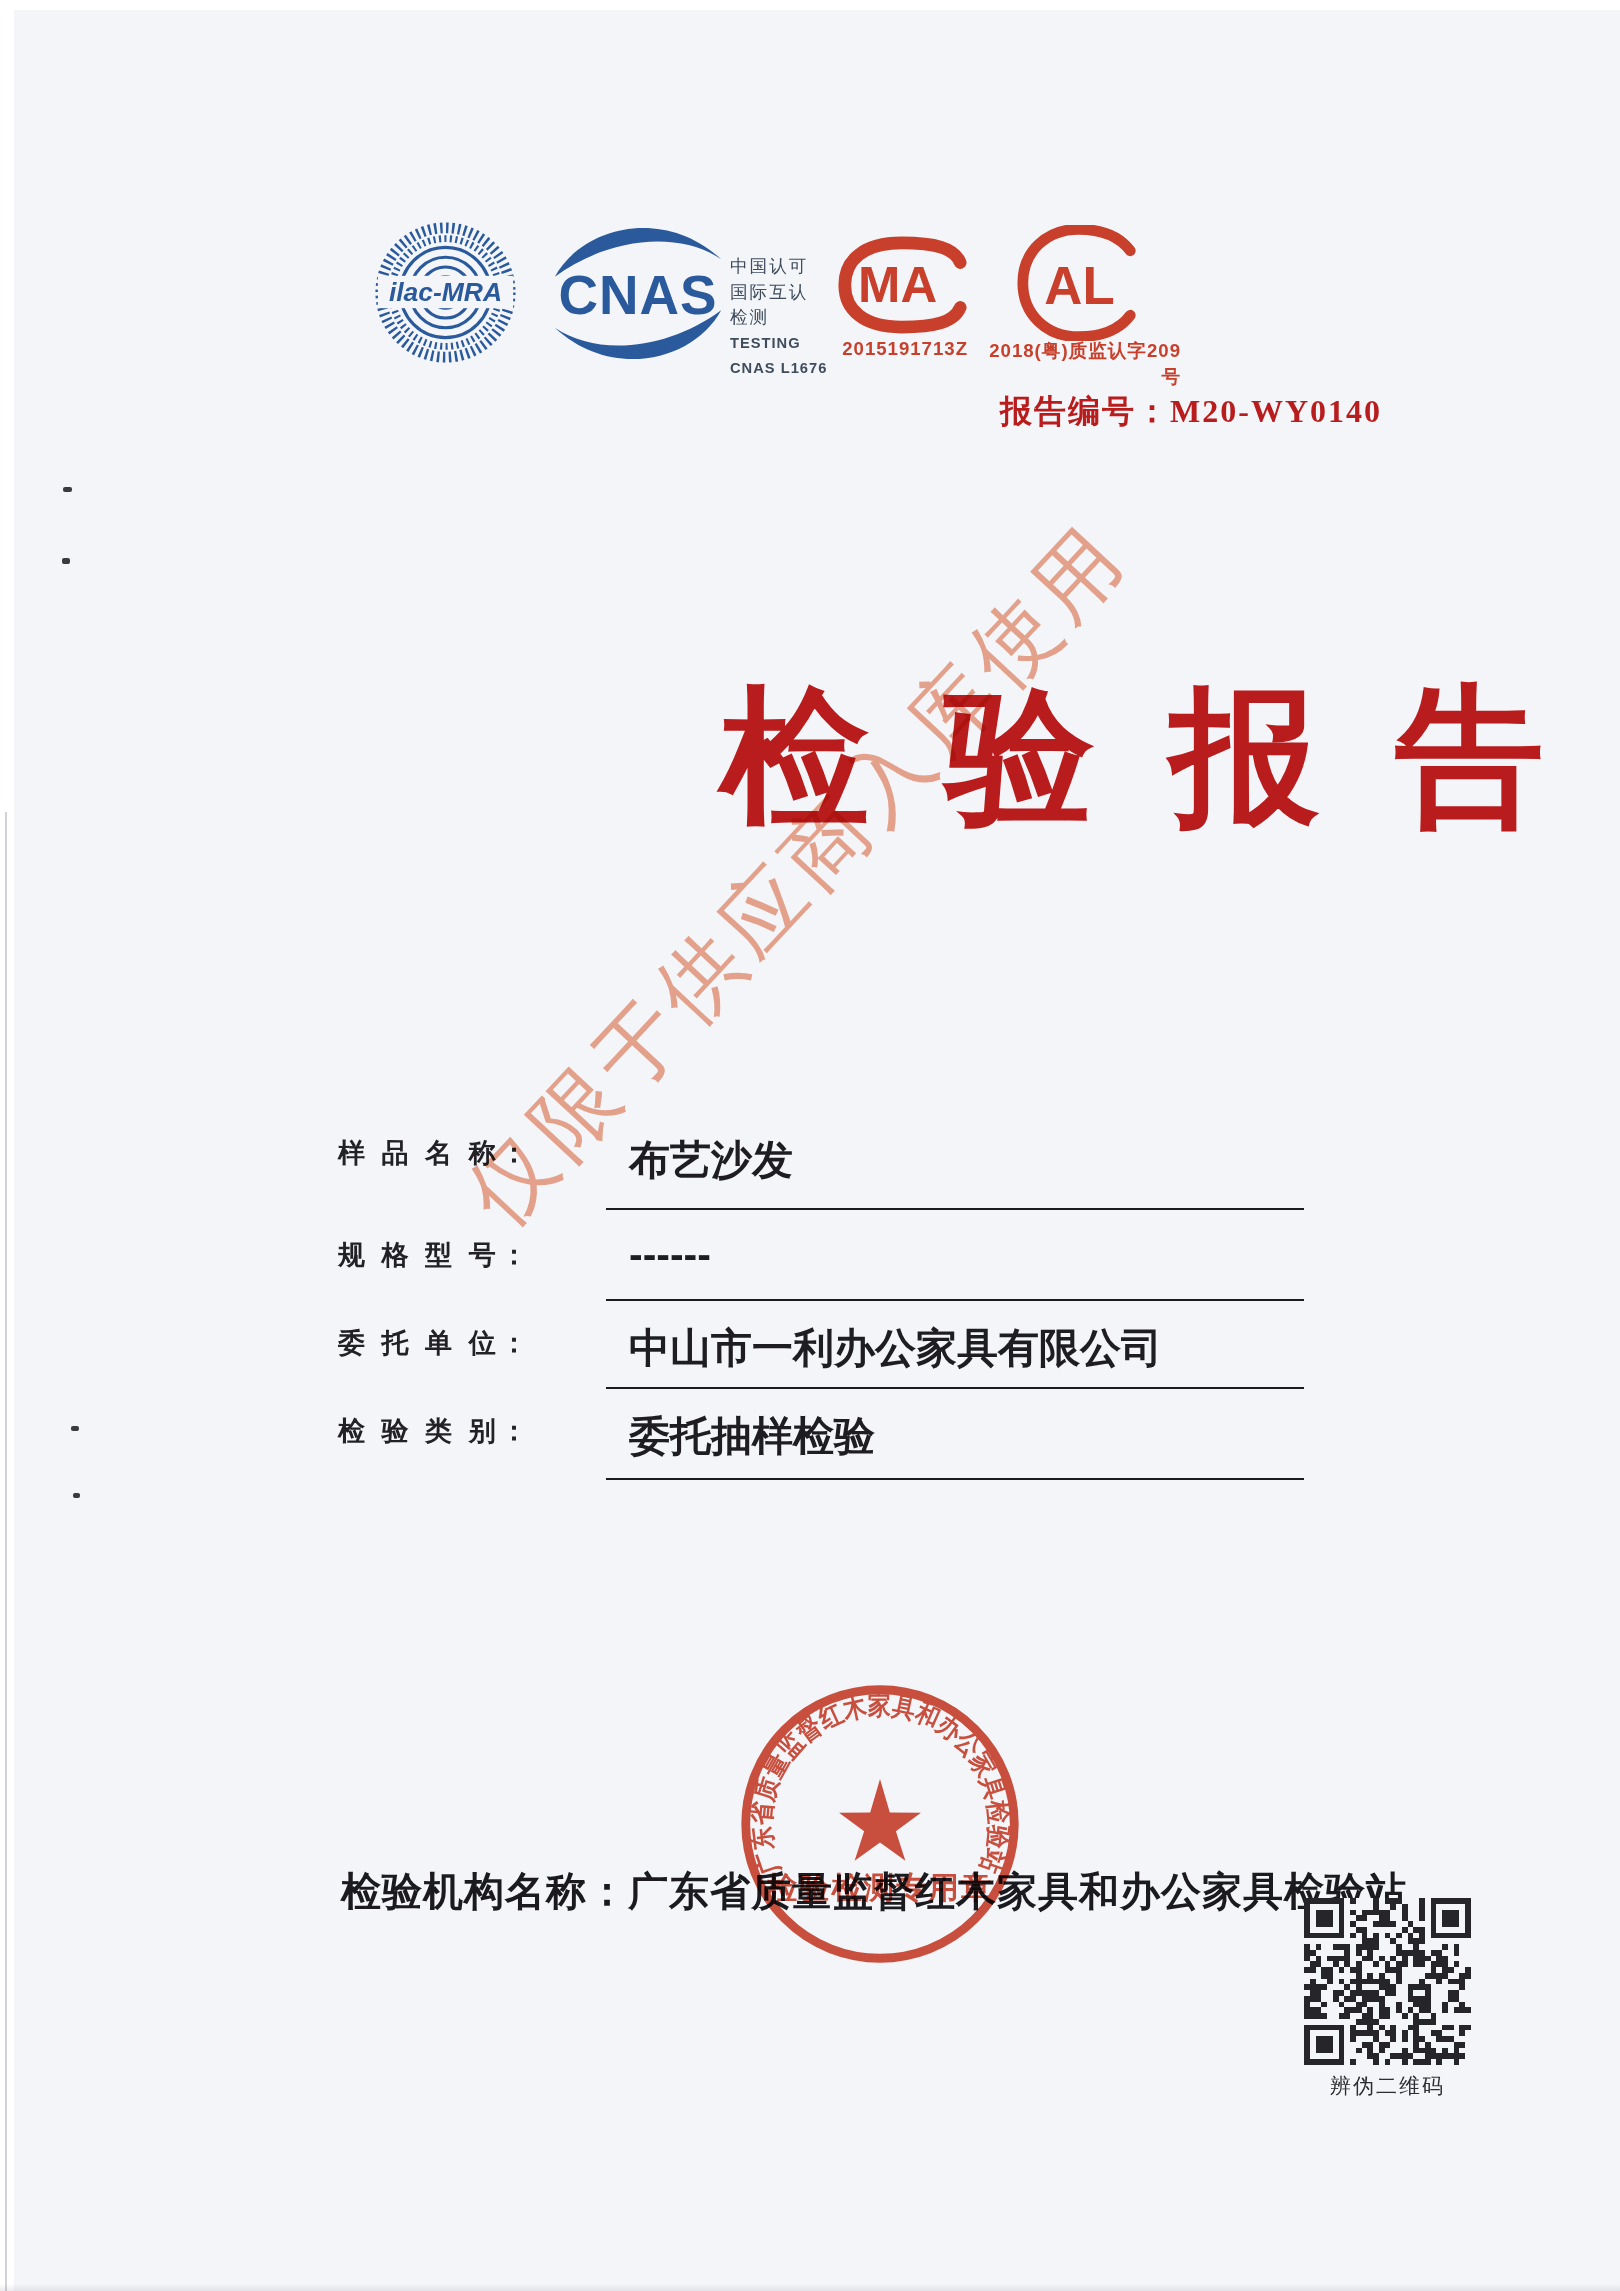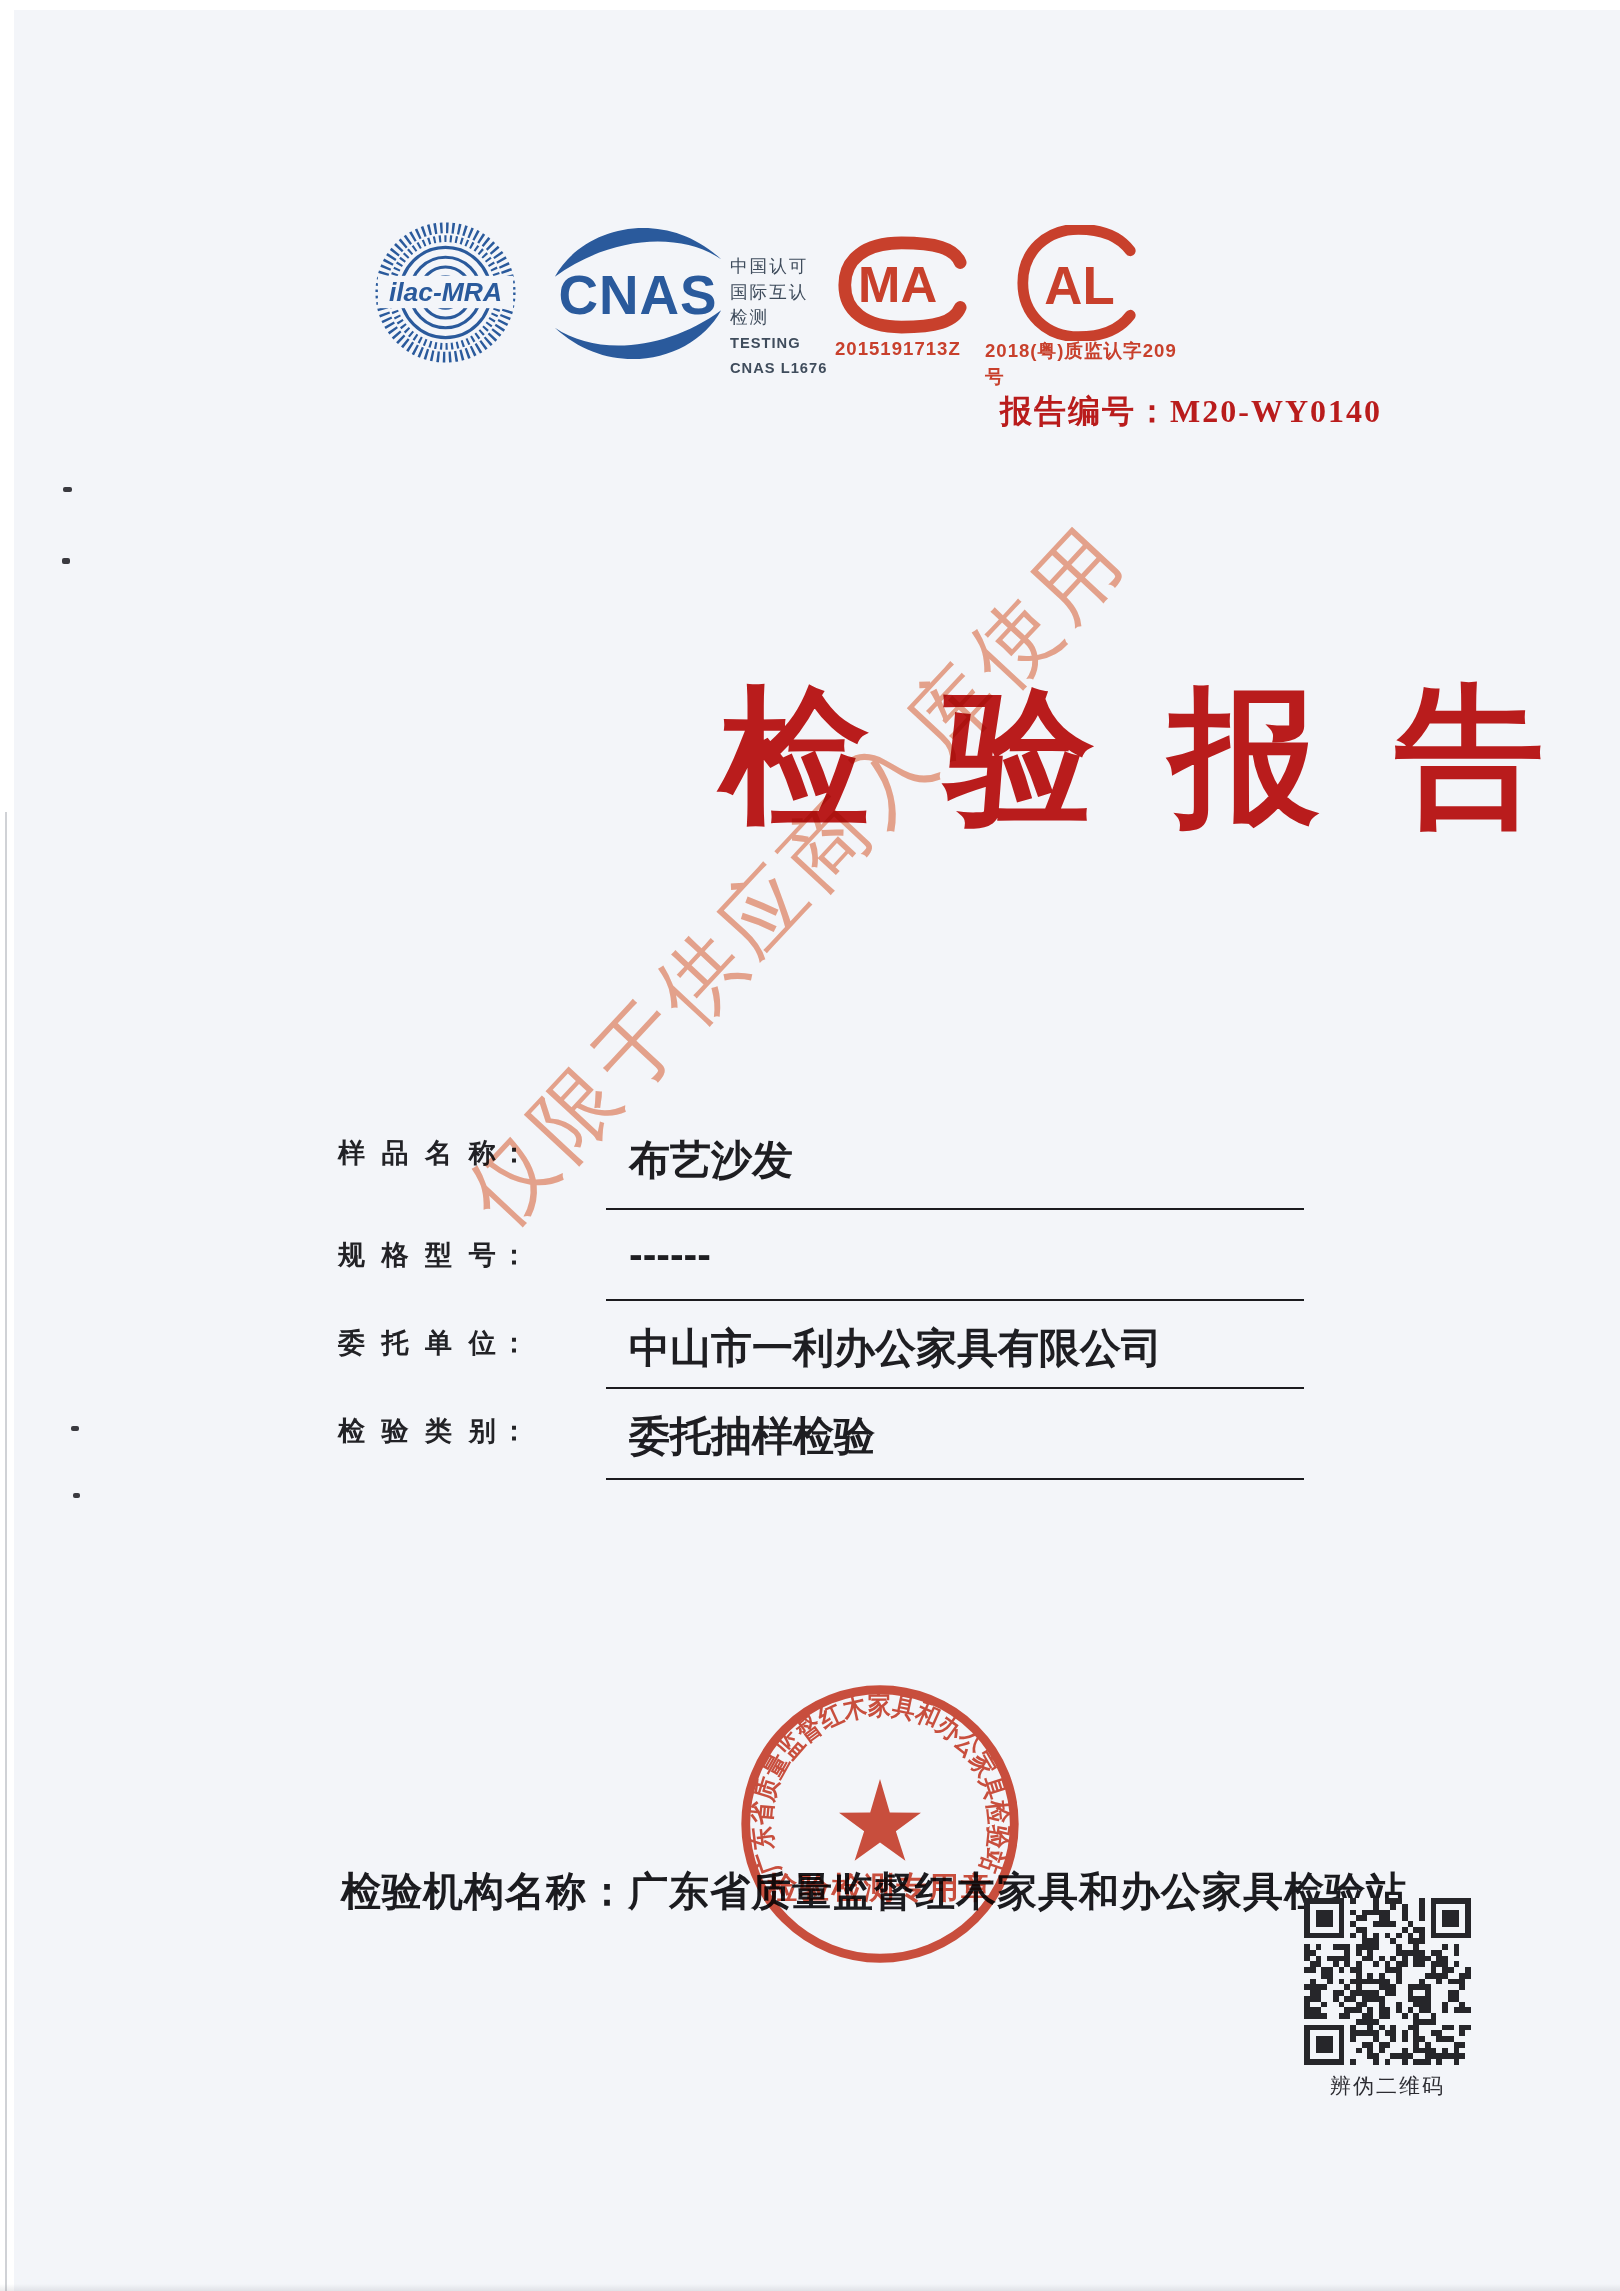--- a/index.html
+++ b/index.html
@@ -7,21 +7,21 @@
          font-family:"Liberation Serif","DejaVu Serif",serif;color:#26262a;}
   .paper{position:absolute;left:13.7px;top:9.8px;right:0;bottom:0;background:#f3f5f9;}
   .abs{position:absolute;}
 
   
   .logo-svg{display:block;}
   .cnas-side{position:absolute;left:730px;top:238px;width:137px;line-height:25.5px;
              font-family:"Liberation Sans","DejaVu Sans",sans-serif;color:#3f4c5c;font-size:17.6px;letter-spacing:2px;margin-top:16px;}
   .cnas-side .en{font-size:14.7px;font-weight:bold;letter-spacing:1px;}
   .cert-no{position:absolute;font-family:"Liberation Sans","DejaVu Sans",sans-serif;
-           color:#c8402c;font-size:18.6px;font-weight:bold;text-align:left;letter-spacing:1px;}
+           color:#c8402c;font-size:18.6px;font-weight:bold;text-align:right;letter-spacing:1px;}
 
   
   .report-no{position:absolute;top:390px;right:238px;font-size:32px;font-weight:bold;letter-spacing:2px;color:#b91c1c;}
 
   
   .big-title{position:absolute;left:0;right:0;top:659px;text-align:right;
              font-size:149px;font-weight:bold;letter-spacing:76px;text-indent:76px;color:#b91c1c;
              font-family:"Liberation Serif","DejaVu Serif",serif;}
 
   

